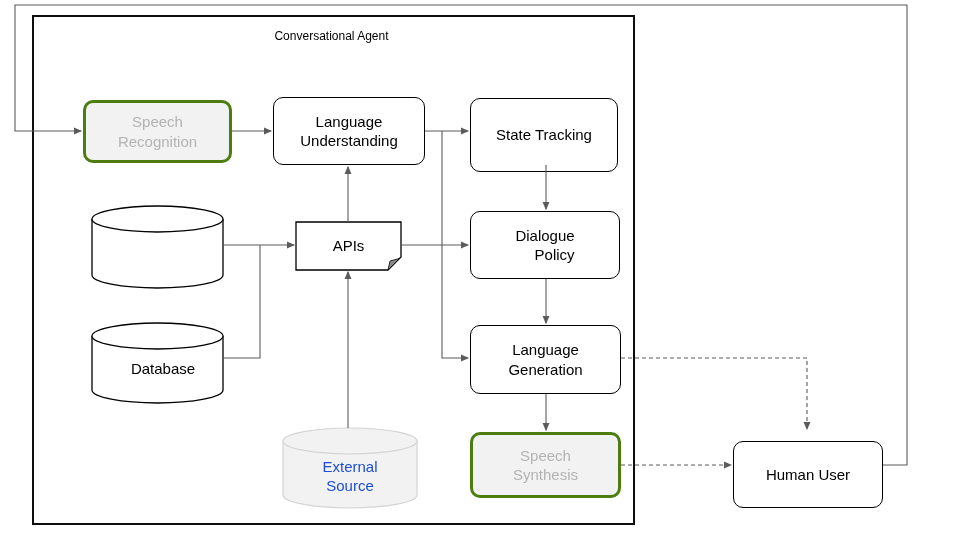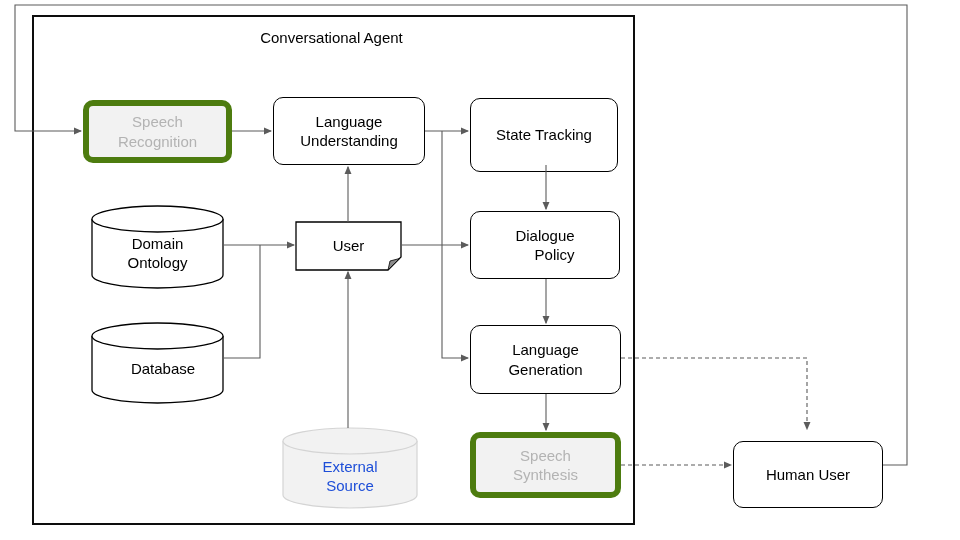--- a/index.html
+++ b/index.html
@@ -1,25 +1,25 @@
 <!DOCTYPE html>
 <html><head>
 <meta charset="utf-8">
 <style>
   html,body{margin:0;padding:0;background:#ffffff;}
   body{width:960px;height:540px;position:relative;overflow:hidden;
        font-family:"Liberation Sans","DejaVu Sans",sans-serif;color:#000;}
   .stage{position:absolute;left:0;top:0;width:960px;height:540px;}
   .outer-frame{position:absolute;border:2px solid #0d0d0d;background:transparent;}
-  .diagram-title{position:absolute;text-align:center;font-size:15px;color:#000;}
+  .diagram-title{position:absolute;text-align:center;font-size:12px;color:#000;}
   .node{position:absolute;display:flex;align-items:center;justify-content:center;
         text-align:center;font-size:15px;line-height:1.3;white-space:pre-line;
         box-sizing:border-box;}
   .box{border:1.5px solid #000;border-radius:10px;background:#ffffff;}
-  .box.disabled{border:6px solid #4d7c0f;background:#f2f2f2;color:#b3b3b3;}
+  .box.disabled{border:3px solid #4d7c0f;background:#f2f2f2;color:#b3b3b3;}
   .plain{background:transparent;border:none;}
   .plain.disabled-text{color:#1d4ed8;}
   .cyl-pad{padding-top:12px;}
   svg.connector-layer{position:absolute;left:0;top:0;pointer-events:none;}
 </style>
 </head>
 <body>
 
 <div class="stage">
 
@@ -86,23 +86,21 @@
       <path d="M 401,245 L 468,245" marker-end="url(#arr)"></path>
       <path d="M 883,465 L 907,465 L 907,5 L 15,5 L 15,131 L 81,131" marker-end="url(#arr)"></path>
     </g>
 
     <g stroke="#5b5b5b" stroke-width="1.1" fill="none" stroke-dasharray="4 3">
       <path d="M 621,358 L 807,358 L 807,429" marker-end="url(#arr)"></path>
       <path d="M 621,465 L 731,465" marker-end="url(#arr)"></path>
     </g>
   </svg>
 
-  <div class="node plain cyl-pad" style="left:92px;top:206px;width:131px;height:82px;">Domain
-Ontology</div>
 
   <div class="node plain cyl-pad" style="left:92px;top:323px;width:142px;height:80px;">Database</div>
 
   <div class="node plain cyl-pad disabled-text" style="left:283px;top:430px;width:134px;height:80px;">External
 Source</div>
 
-  <div class="node plain" style="left:296px;top:222px;width:105px;height:48px;">User</div>
+  <div class="node plain" style="left:296px;top:222px;width:105px;height:48px;">APIs</div>
 
 </div>
 
 </body></html>

